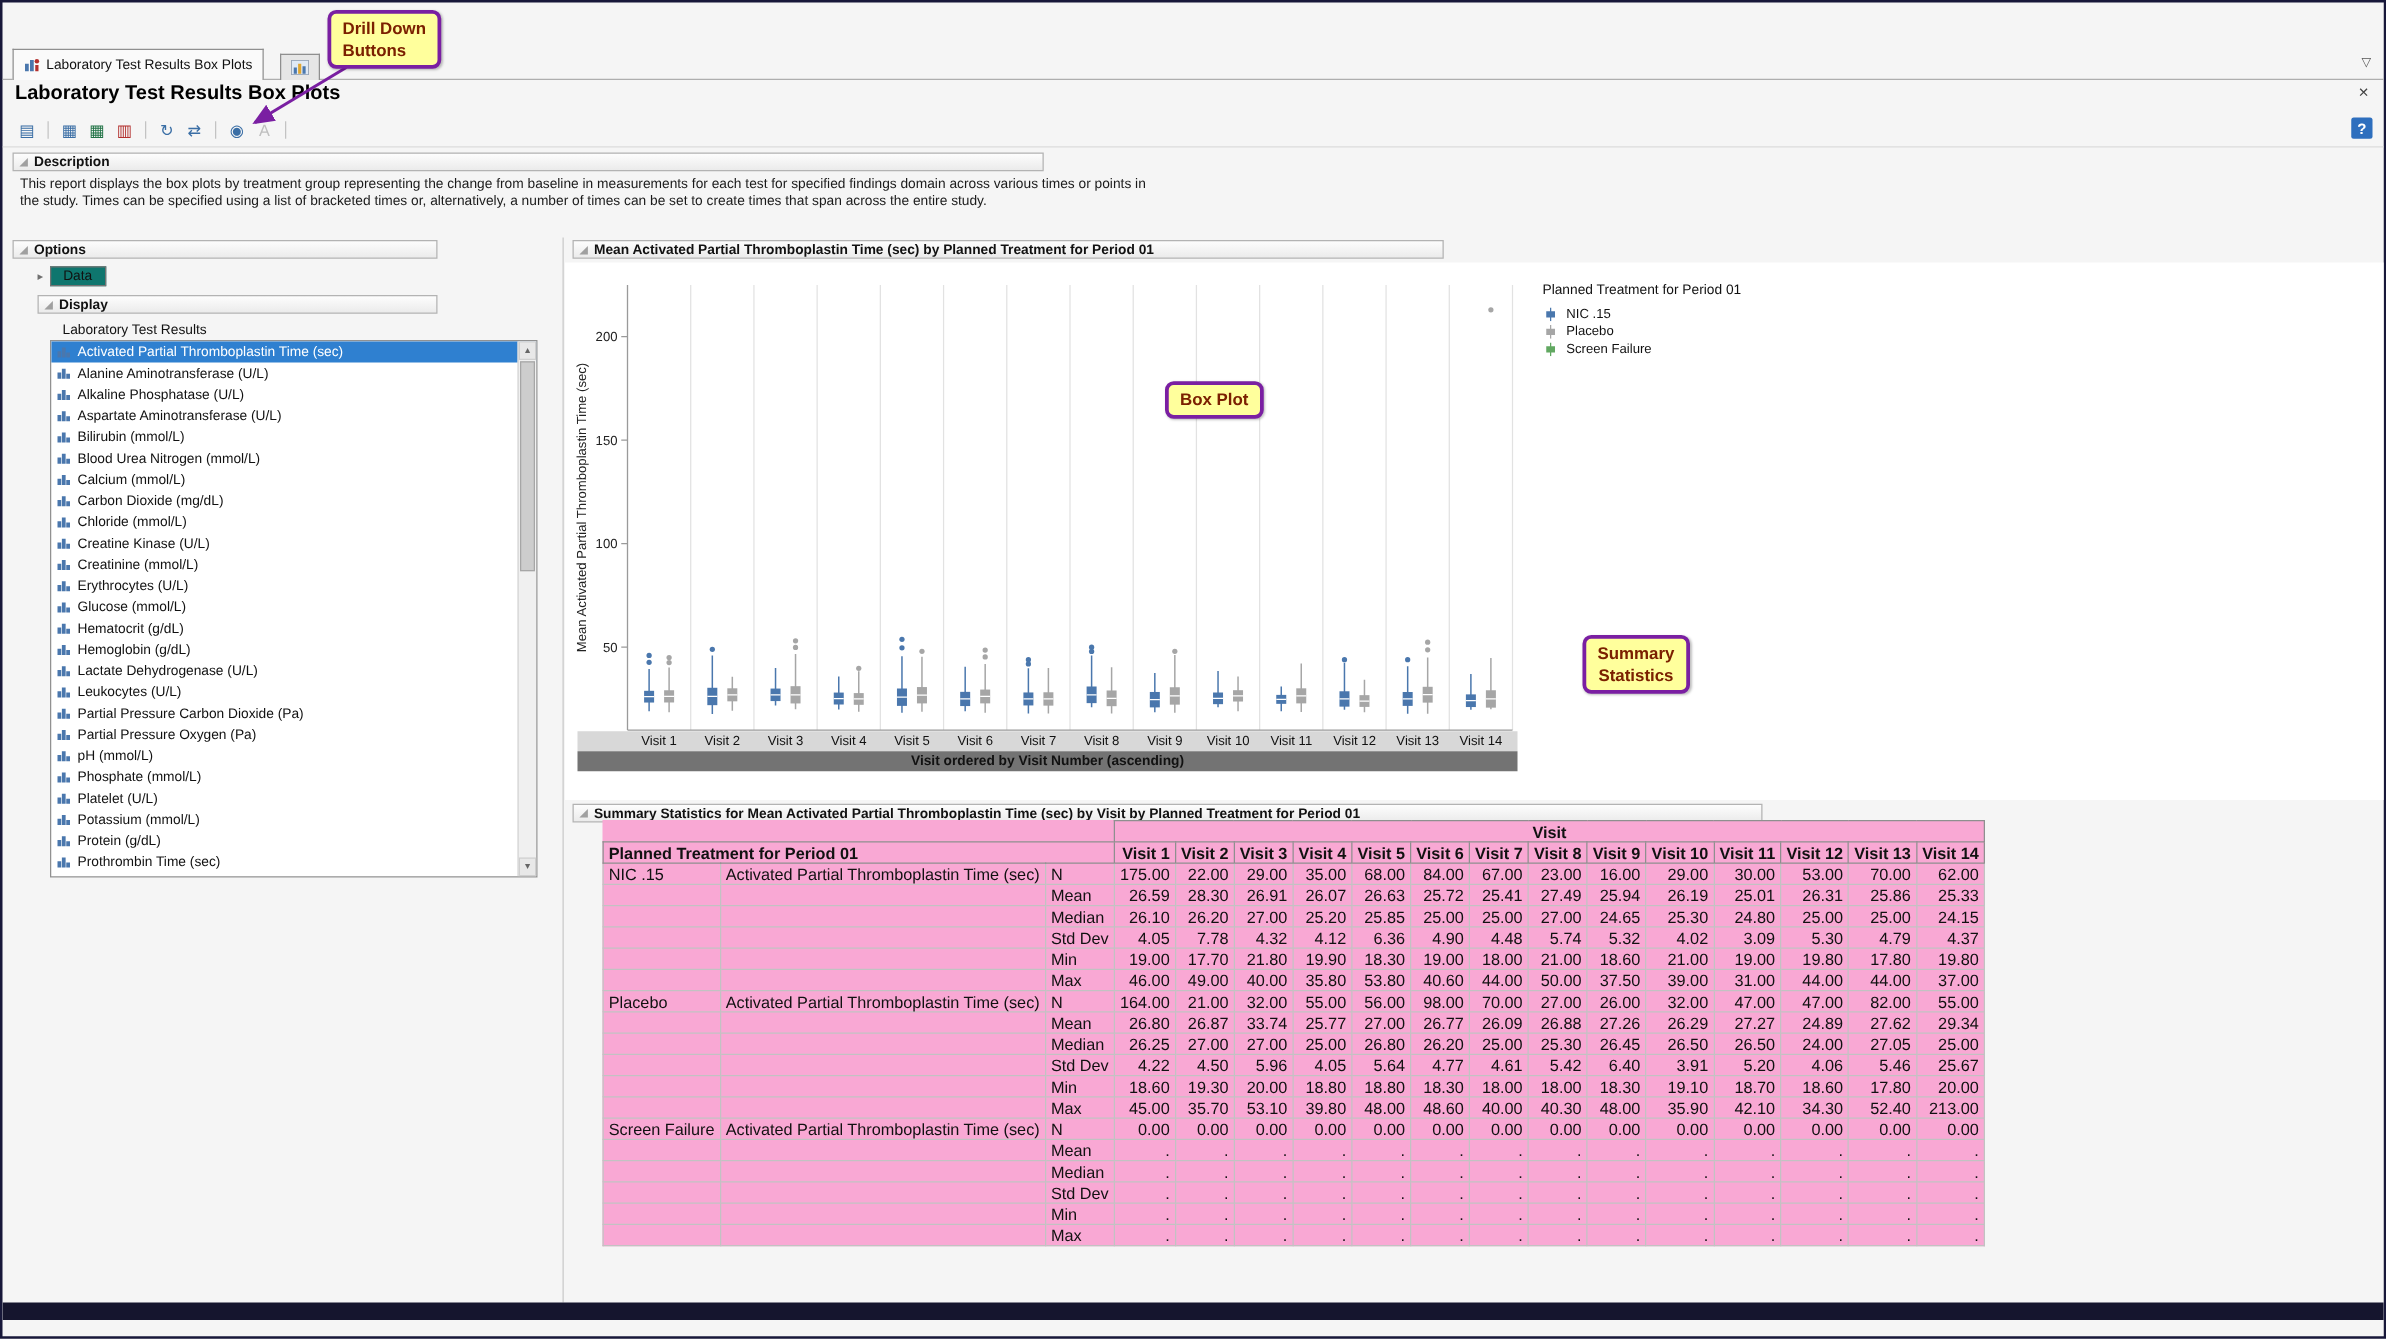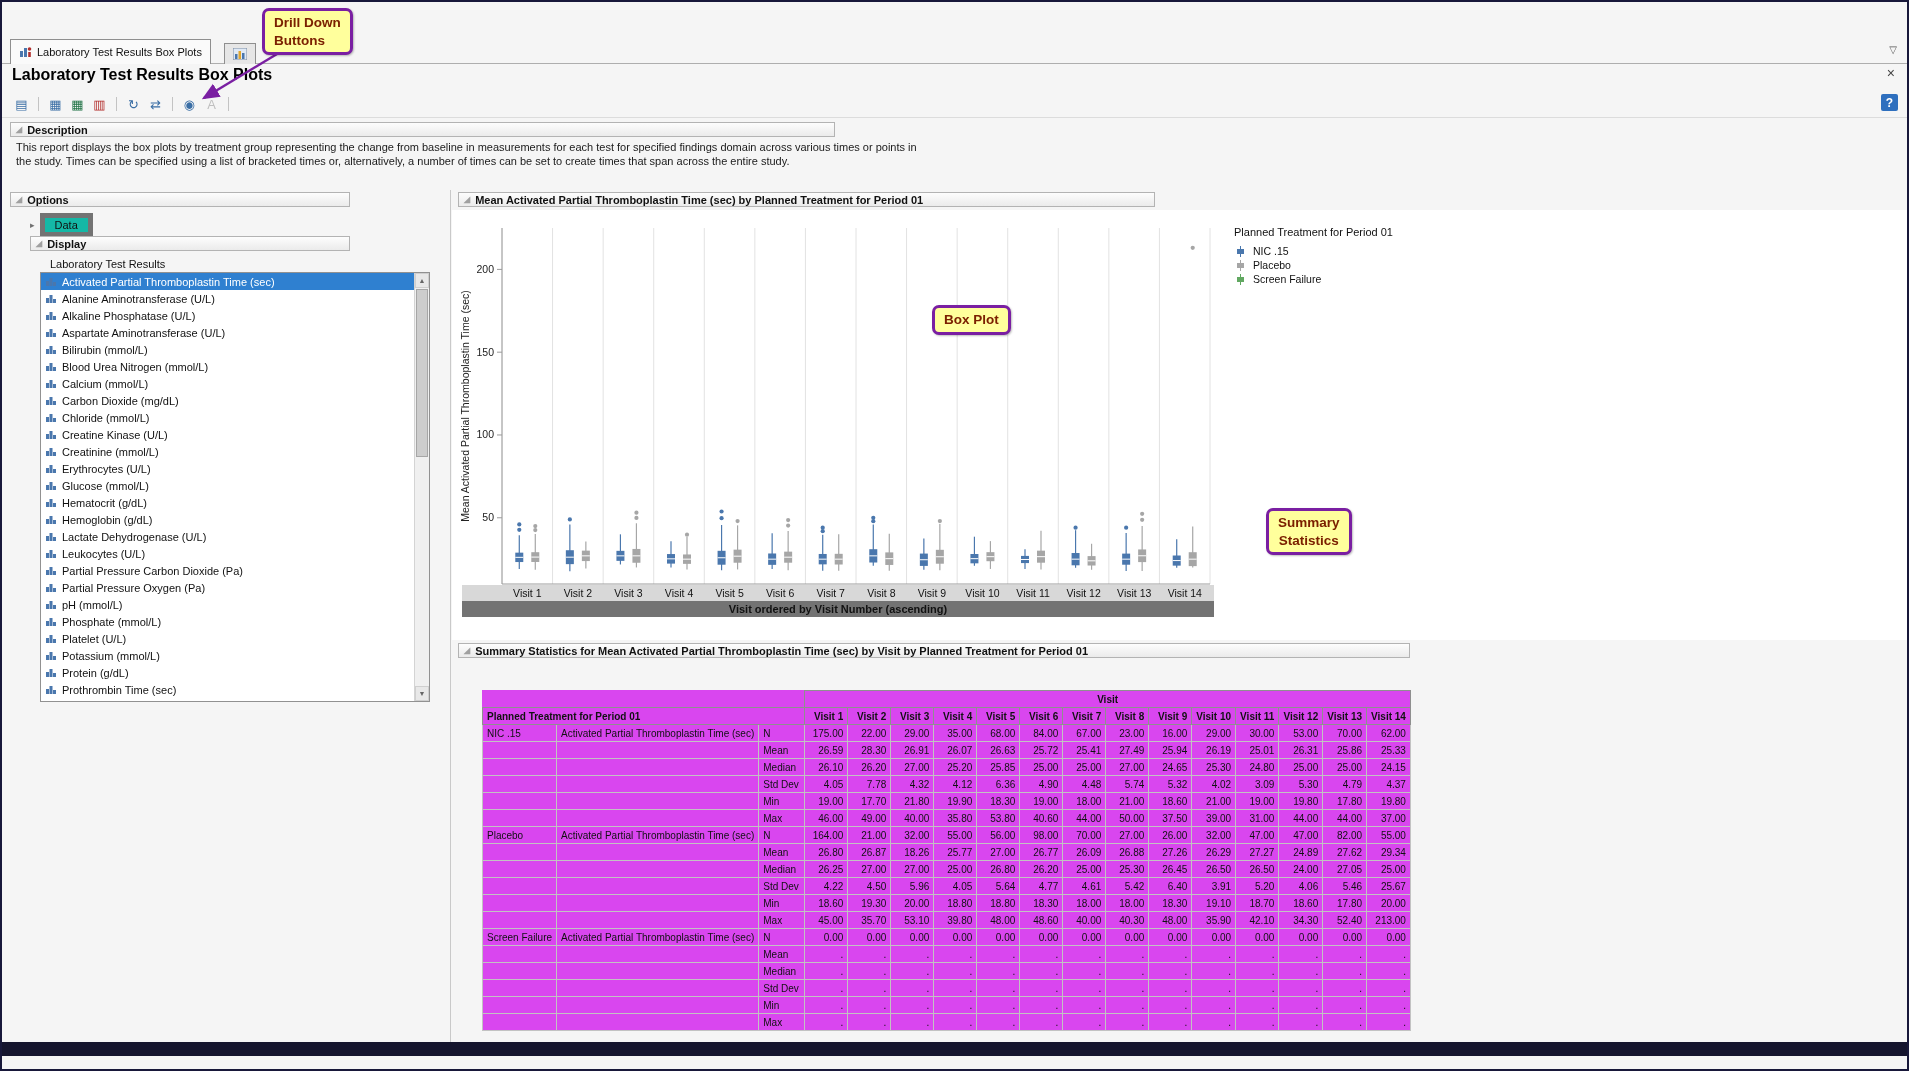--- a/index.html
+++ b/index.html
@@ -26,21 +26,21 @@
 
   
   .obar{position:absolute;height:15px;background:linear-gradient(#fdfdfd,#ebebeb);border:1px solid #b3b3b3;display:flex;align-items:center;gap:5px;padding:0 5px;font-weight:bold;font-size:11px}
   .tri{color:#a0a0a0;font-size:8px;line-height:1}
   .tri.closed{color:#707070;font-size:9px}
 
   .desc-line{position:absolute;left:14px;font-size:11px;color:#1a1a1a;white-space:nowrap}
 
   
   .data-row{position:absolute;left:28px;top:211px;display:flex;align-items:center;gap:5px}
-  .data-box{border:5px solid #737373;background:#14b8a6;padding:1px 10px;font-size:11px}
+  .data-box{border:1px solid #737373;background:#0f766e;padding:1px 10px;font-size:11px}
   .list-title{position:absolute;left:48px;top:256px}
   .listbox{position:absolute;left:38px;top:270px;width:390px;height:430px;background:#fff;border:1px solid #919191;overflow:hidden}
   .litem{height:17px;display:flex;align-items:center;gap:5px;padding-left:4px;white-space:nowrap;cursor:default}
   .litem.sel{background:#2f80d0;color:#fff}
   .dicon{flex:0 0 auto}
   .scrollbar{position:absolute;right:0;top:0;width:15px;height:100%;background:#f0f0f0;border-left:1px solid #d4d4d4}
   .sb-arrow{height:15px;display:flex;align-items:center;justify-content:center;font-size:7px;color:#666;background:#e8e8e8;border:1px solid #cfcfcf}
   .sb-arrow.down{position:absolute;bottom:0;left:0;right:0}
   .sb-thumb{position:absolute;left:1px;right:1px;top:16px;height:168px;background:#cdcdcd;border:1px solid #a6a6a6}
   .vsep{position:absolute;left:448px;top:188px;height:852px;border-left:1px solid #c9c9c9}
@@ -53,21 +53,21 @@
   .xband{position:absolute;left:10px;width:752px;height:16px;background:#d8d8d8;display:flex;align-items:center}
   .xband.one{top:375px}
   .xband.two{top:391px;background:#737373;justify-content:center;font-weight:bold}
   .xcells{display:flex;margin-left:40px;width:708px}
   .xcell{flex:1;text-align:center;font-size:10.5px}
   .legend{position:absolute;left:782px;top:16px}
   .legend-title{font-size:11px;margin-bottom:6px}
   .lrow{display:flex;align-items:center;gap:6px;height:14px;font-size:10.5px}
 
   
-  .sum-table{position:absolute;left:480px;top:688px;border-collapse:collapse;font-size:10px;background:#d946ef}
+  .sum-table{position:absolute;left:480px;top:654px;border-collapse:collapse;font-size:13px;background:#f9a8d4}
   .sum-table td{border:1px solid #c2c2c2;height:17px;padding:0 4px;white-space:nowrap}
   .sum-table td.blank{border:none;background:transparent}
   .sum-table td.hd{font-weight:bold;border-color:#8f8f8f}
   .sum-table td.vspan{text-align:center}
   .sum-table td.num{text-align:right}
   .sum-table tr.grp td{border-top:1px solid #9a9a9a}
   .sum-table td.left{text-align:left}
 
   
   .callout{position:absolute;background:#ffff9c;border:3px solid #7a1fa2;border-radius:7px;color:#7b2000;font-weight:bold;font-size:13.5px;padding:3px 9px;z-index:20;line-height:1.3;box-shadow:1px 1px 2px rgba(0,0,0,.25)}
@@ -739,21 +739,21 @@
           <td class="num">47.00</td>
           <td class="num">82.00</td>
           <td class="num">55.00</td>
         </tr>
         <tr class="">
           <td class="left"></td>
           <td class="left"></td>
           <td class="left">Mean</td>
           <td class="num">26.80</td>
           <td class="num">26.87</td>
-          <td class="num">18.26</td>
+          <td class="num">33.74</td>
           <td class="num">25.77</td>
           <td class="num">27.00</td>
           <td class="num">26.77</td>
           <td class="num">26.09</td>
           <td class="num">26.88</td>
           <td class="num">27.26</td>
           <td class="num">26.29</td>
           <td class="num">27.27</td>
           <td class="num">24.89</td>
           <td class="num">27.62</td>

